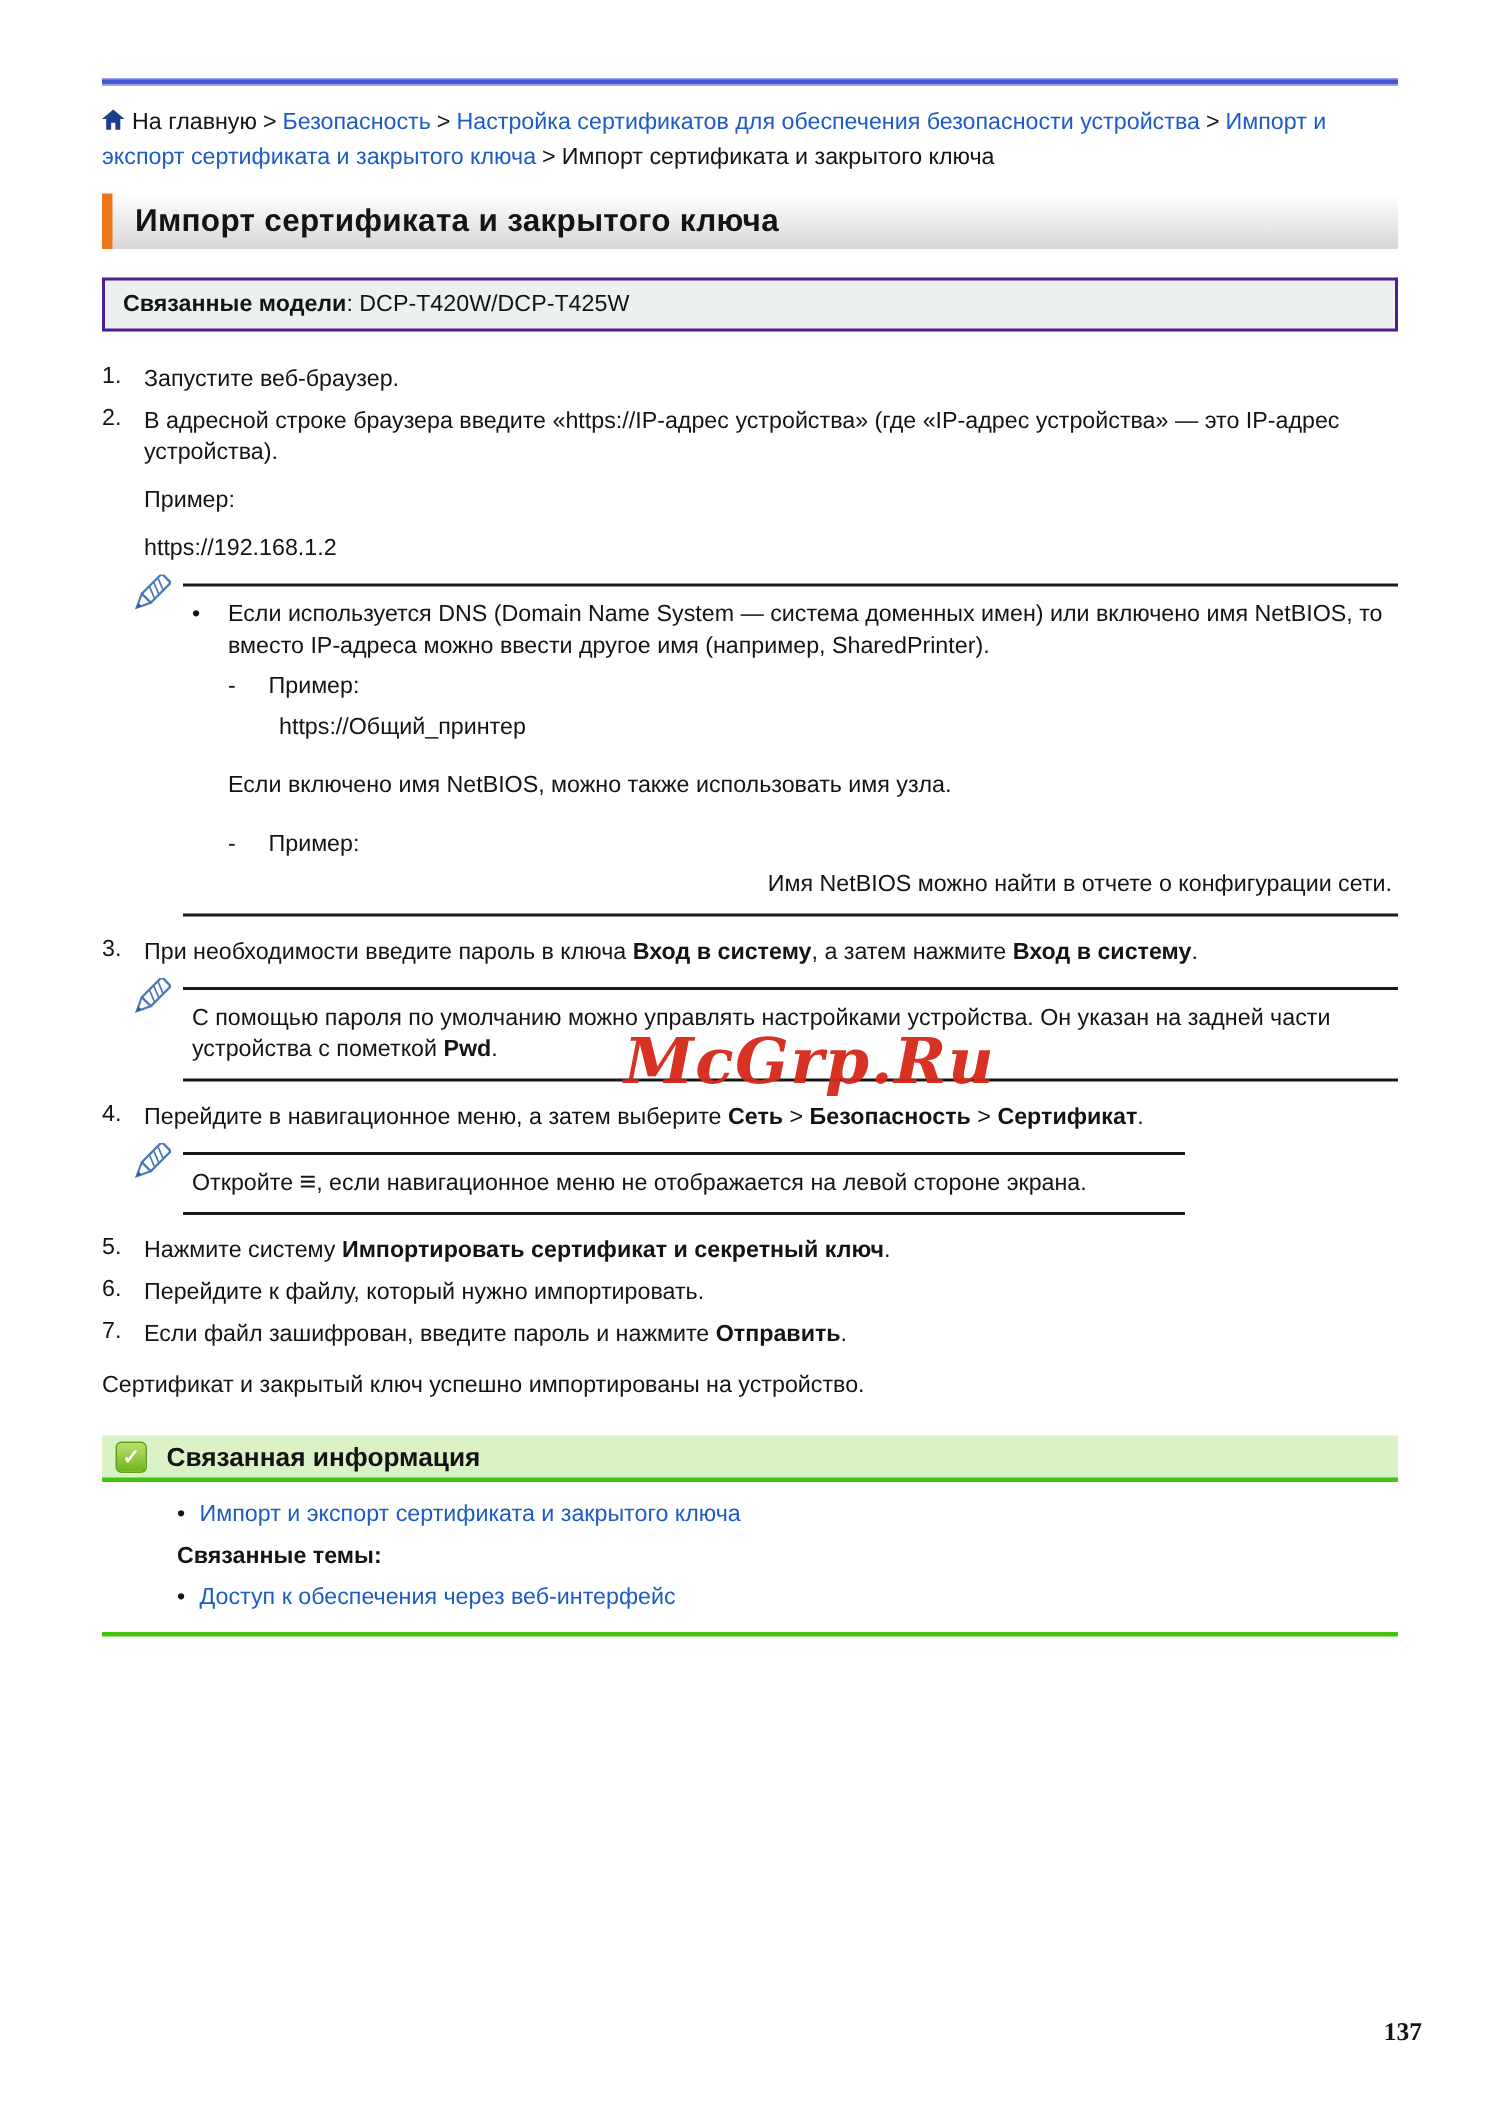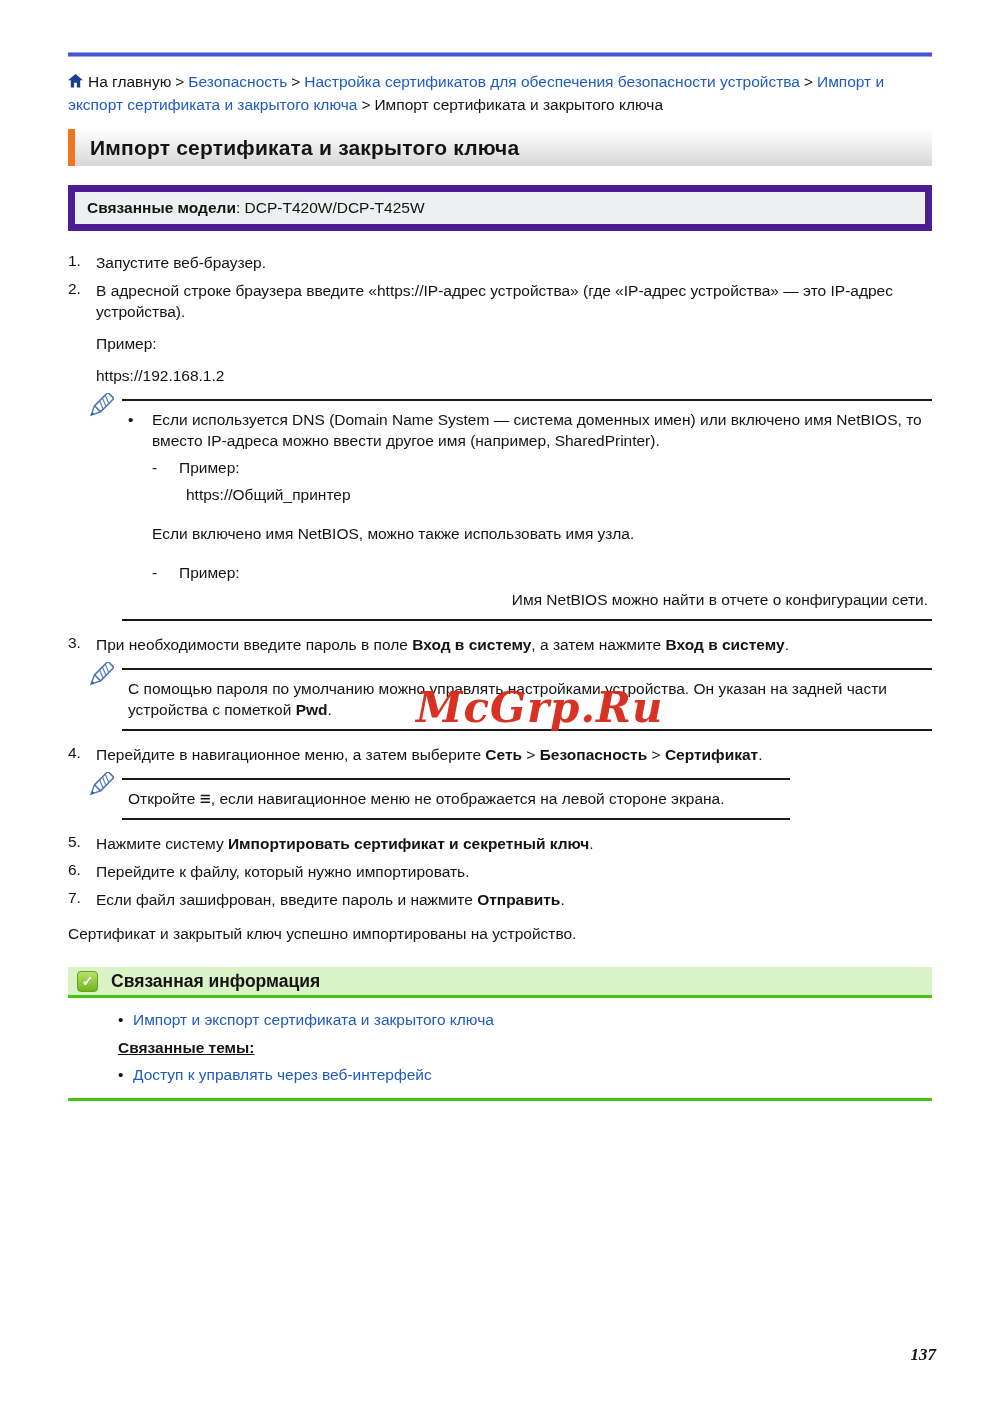--- a/index.html
+++ b/index.html
@@ -20,21 +20,21 @@
   .breadcrumb { margin-top:14px; font-size:15.5px; line-height:21.5px; color:#141414; }
   .home-icon { display:inline-block; vertical-align:-1px; margin-right:5px; }
   .bc-link { color:#1f5bc4; text-decoration:none; cursor:pointer; }
   .bc-sep { margin:0 4px; }
 
   .title-bar { margin-top:14px; height:37px; display:flex; align-items:center;
                background:linear-gradient(#ffffff, #d7d7d7); }
   .title-accent { width:7px; height:37px; background:#f0761e; flex:none; }
   .title-text { font-size:21px; font-weight:bold; padding-left:15px; letter-spacing:.2px; }
 
-  .models-box { margin-top:19px; border:7px solid #4c1d95; background:#edf0f0;
+  .models-box { margin-top:19px; border:2px solid #4c1d95; background:#edf0f0;
                 padding:7px 12px; font-size:15.5px; }
   .models-box b { font-weight:bold; }
 
   .steps { margin-top:21px; font-size:15.5px; }
   .step { display:flex; margin-bottom:7px; }
   .step-num { width:28px; flex:none; }
   .step-body { flex:1; line-height:21px; }
   .sub-line { margin-top:11px; }
 
   .note { position:relative; margin:13px 0 13px 54px;
@@ -57,28 +57,28 @@
                 padding-left:9px; border-bottom:3px solid #44c40e; }
   .check-icon { width:21px; height:21px; border-radius:4px; flex:none;
                 background:linear-gradient(#bce06c, #6fb51f); border:1px solid #60a31a;
                 color:#ffffff; font-size:14px; font-weight:bold;
                 display:flex; align-items:center; justify-content:center; }
   .rel-title { font-size:17.5px; font-weight:bold; margin-left:13px; }
   .rel-body { padding:13px 0 0 50px; font-size:15.5px; }
   .link-row { display:flex; margin-bottom:7px; }
   .link-bullet { width:15px; flex:none; }
   .rel-link { color:#1f5bc4; text-decoration:none; cursor:pointer; }
-  .rel-sub { font-weight:bold; margin:10px 0 9px 0;text-decoration:underline; }
+  .rel-sub { font-weight:bold; margin:10px 0 9px 0; }
   .bottom-rule { margin-top:14px; height:3px; background:#44c40e; }
 
   .watermark { position:absolute; left:416px; top:683px; z-index:5;
                font-family:"DejaVu Serif", serif; font-style:italic; font-weight:bold;
                font-size:42px; letter-spacing:1px; color:#d6281a; opacity:.95; }
-  .page-num { position:absolute; right:64px; top:1345px;
-              font-family:"Liberation Serif", serif; font-weight:bold; font-size:17px;font-style:italic; }
+  .page-num { position:absolute; right:52px; top:1345px;
+              font-family:"Liberation Serif", serif; font-weight:bold; font-size:17px; }
   b { font-weight:bold; }
 </style>
 </head>
 <body>
 
 <div class="content">
 
   <div class="top-rule"></div>
 
   <div class="breadcrumb">
@@ -139,21 +139,21 @@
         <div class="ndash-row">
           <span class="ndash">-</span>
           <span>Пример:</span>
         </div>
         <div style="margin-top:6px;text-align:right;">Имя NetBIOS можно найти в отчете о конфигурации сети.</div>
       </div>
     </div>
 
     <div class="step">
       <span class="step-num">3.</span>
-      <span class="step-body"><span>При необходимости введите пароль в поле </span><b>Вход в систему</b><span>, а затем нажмите </span><b>Вход в систему</b><span>.</span></span>
+      <span class="step-body"><span>При необходимости введите пароль в ключа </span><b>Вход в систему</b><span>, а затем нажмите </span><b>Вход в систему</b><span>.</span></span>
     </div>
 
     <div class="note">
       <span class="pencil">
         <svg width="32" height="34" viewBox="0 0 32 34">
           <g transform="rotate(45 16 15)">
             <rect x="12" y="-3" width="8.5" height="19" rx="1.5" fill="#ffffff" stroke="#4a78b8" stroke-width="1.6"></rect>
             <line x1="12.5" y1="1" x2="20" y2="4" stroke="#4a78b8" stroke-width="1.1"></line>
             <line x1="12.5" y1="5" x2="20" y2="8" stroke="#4a78b8" stroke-width="1.1"></line>
             <line x1="12.5" y1="9" x2="20" y2="12" stroke="#4a78b8" stroke-width="1.1"></line>
@@ -211,21 +211,21 @@
       <span class="rel-title">Связанная информация</span>
     </div>
     <div class="rel-body">
       <div class="link-row">
         <span class="link-bullet">•</span>
         <a class="rel-link">Импорт и экспорт сертификата и закрытого ключа</a>
       </div>
       <div class="rel-sub">Связанные темы:</div>
       <div class="link-row">
         <span class="link-bullet">•</span>
-        <a class="rel-link">Доступ к управлять через веб-интерфейс</a>
+        <a class="rel-link">Доступ к обеспечения через веб-интерфейс</a>
       </div>
     </div>
     <div class="bottom-rule"></div>
   </div>
 
 </div>
 
 <div class="watermark">McGrp.Ru</div>
 <div class="page-num">137</div>
 

